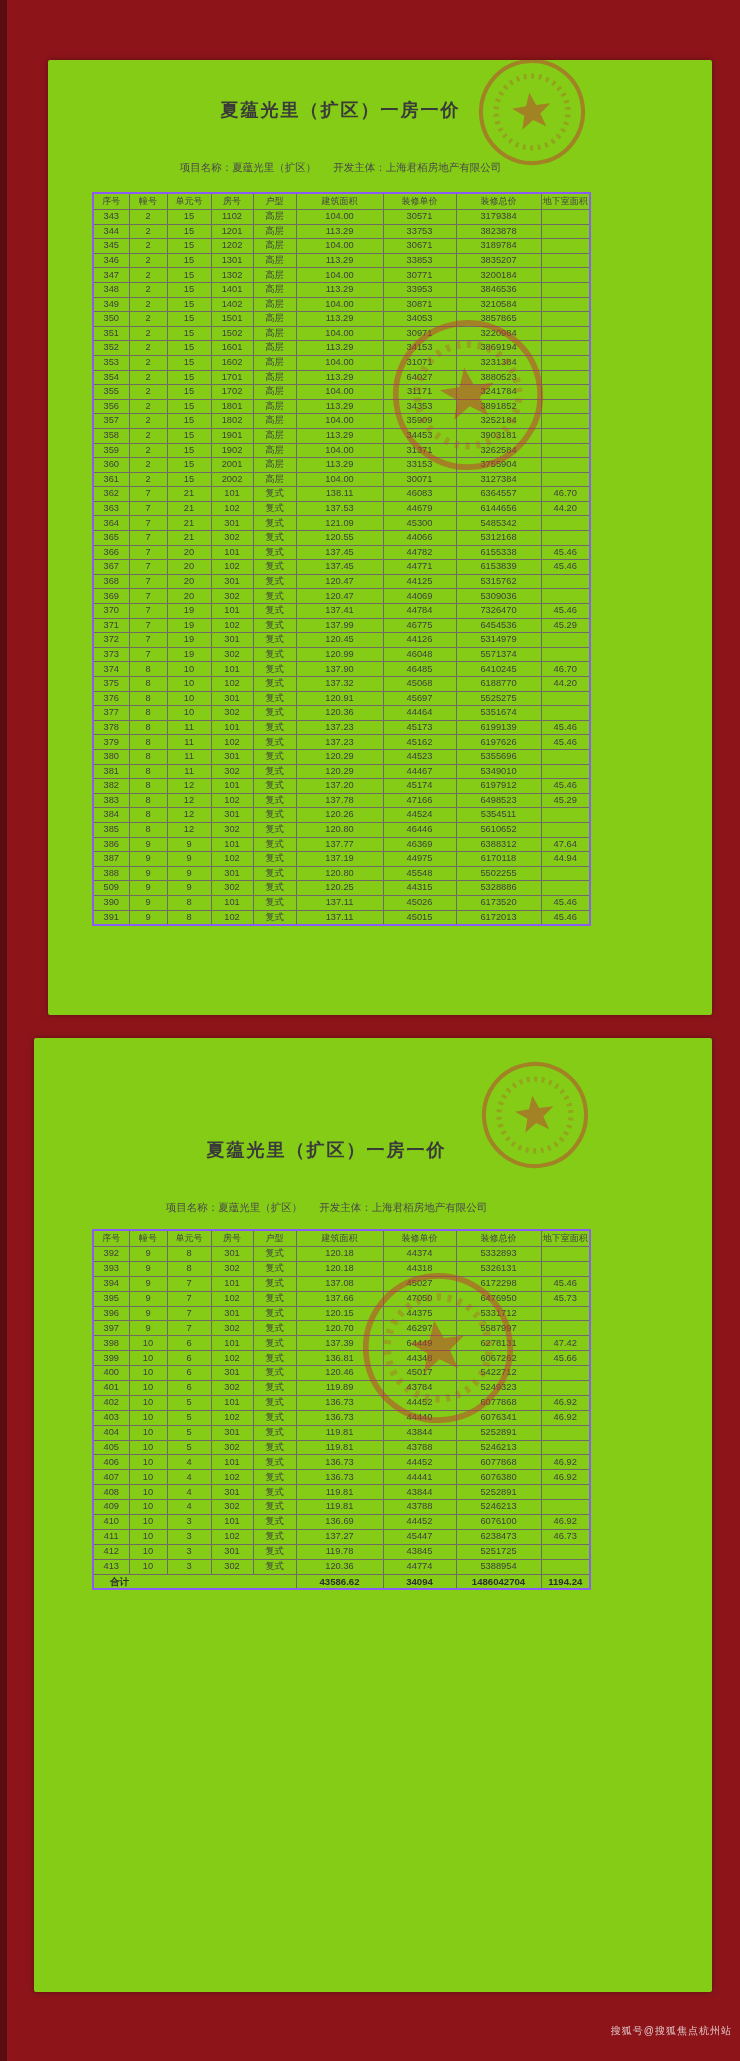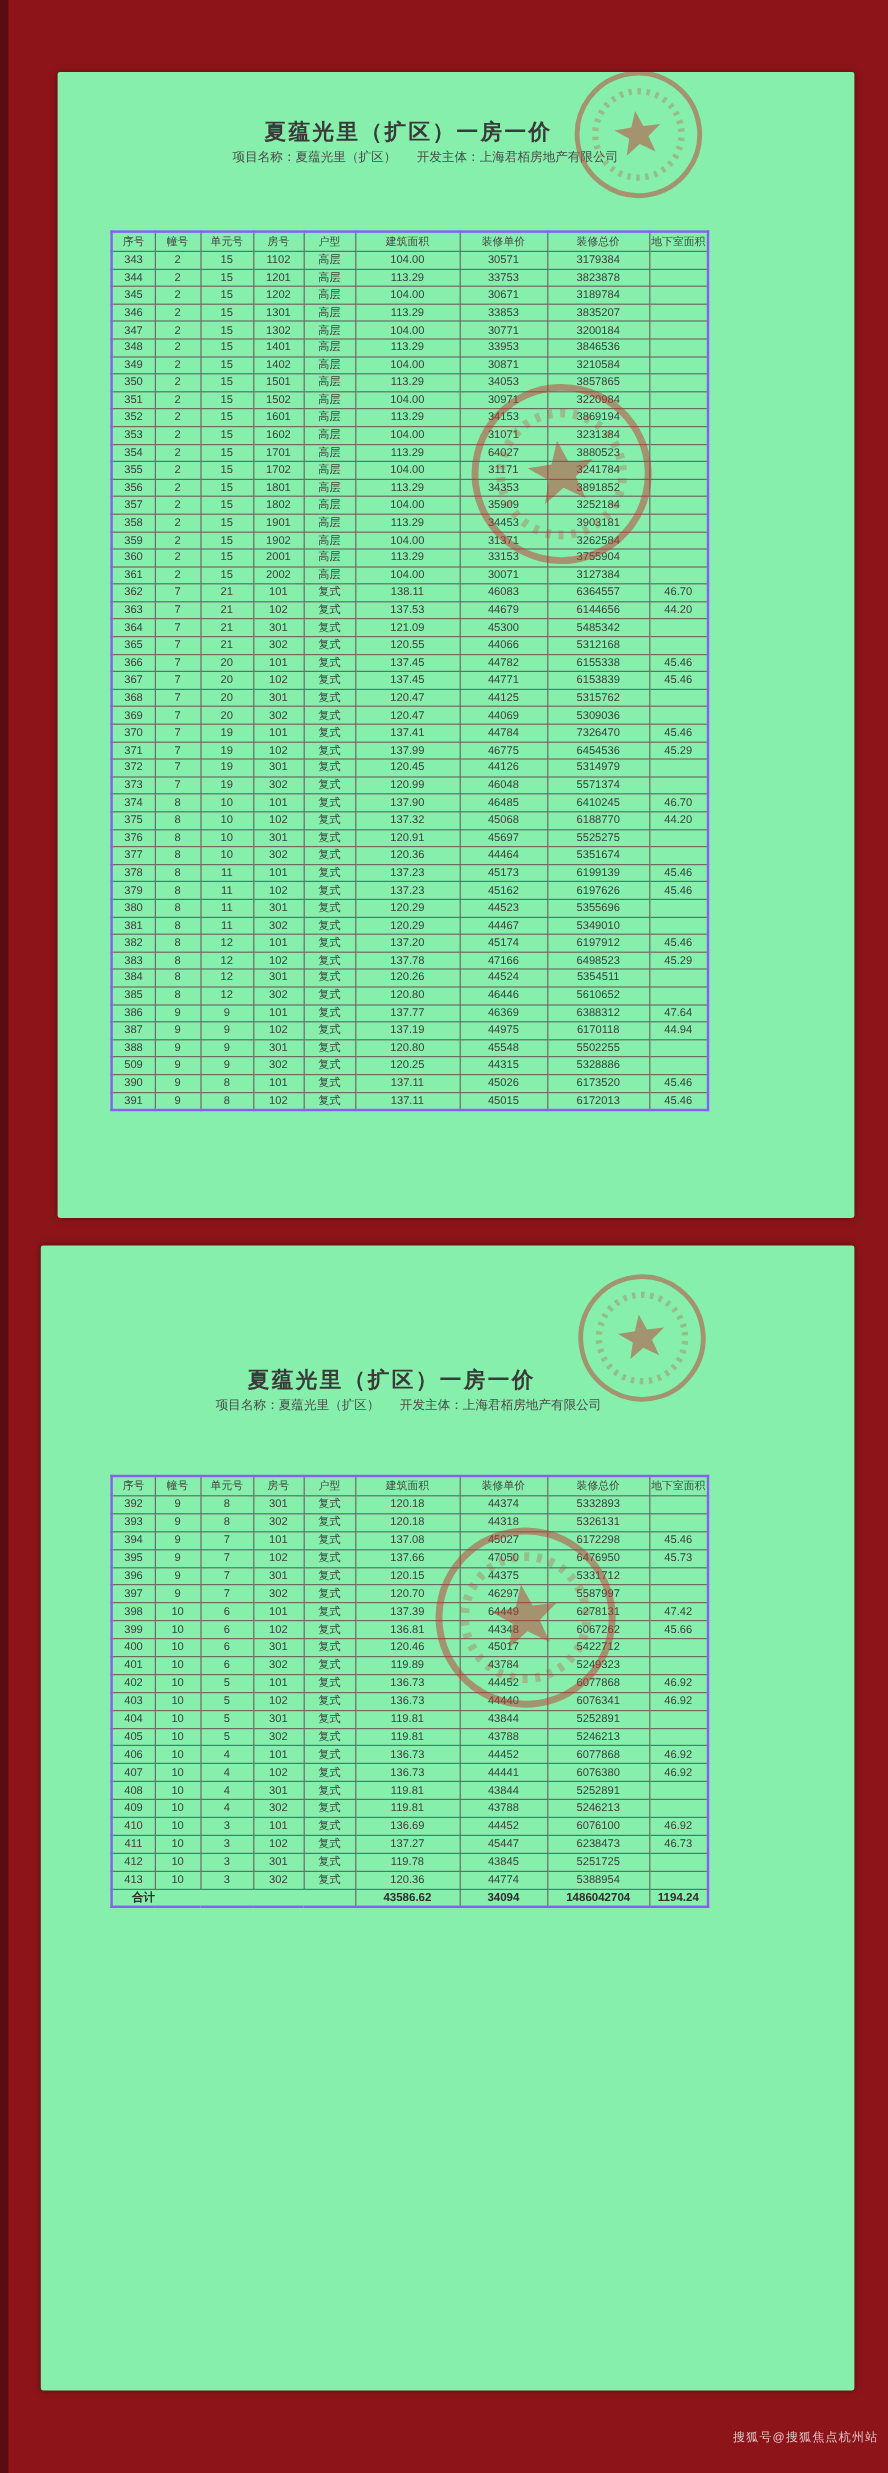--- a/index.html
+++ b/index.html
@@ -3,34 +3,34 @@
 <meta charset="utf-8">
 <style>
   html,body{margin:0;padding:0;}
   body{
     width:740px;height:2061px;position:relative;overflow:hidden;
     background:#8d151a;
     font-family:"Liberation Sans", sans-serif;
   }
   .left-edge{position:absolute;left:0;top:0;width:7px;height:2061px;background:#5a0d10;}
   .page{
-    position:absolute;background:#86efac;border-radius:2px;overflow:hidden;
+    position:absolute;background:#84cc16;border-radius:2px;overflow:hidden;
     box-shadow:0 0 6px rgba(0,0,0,.35);
   }
   #page1{left:48px;top:60px;width:664px;height:955px;}
   #page2{left:34px;top:1038px;width:678px;height:954px;}
   .doc-title{
     position:absolute;left:44px;width:497px;text-align:center;
     font-size:18px;font-weight:bold;color:#3a3a3a;letter-spacing:2px;
   }
   #page1 .doc-title{top:38px;}
   #page2 .doc-title{top:100px;}
   .meta-line{
-    position:absolute;left:58px;width:497px;text-align:center;
-    font-size:10.5px;color:#4a4a4a;white-space:nowrap;
+    position:absolute;left:44px;width:497px;text-align:center;
+    font-size:10.5px;color:#4a4a4a;white-space:nowrap;margin-top:37px;
   }
   #page1 .meta-line{top:64px;}
   #page2 .meta-line{top:126px;}
   .meta-line span{margin:0 7px;}
   table.price{
     position:absolute;left:44px;border-collapse:collapse;table-layout:fixed;
     width:497px;color:#3e3e3e;
   }
   #page2 table.price{left:58px;}
   #page1 table.price{top:88px;}

